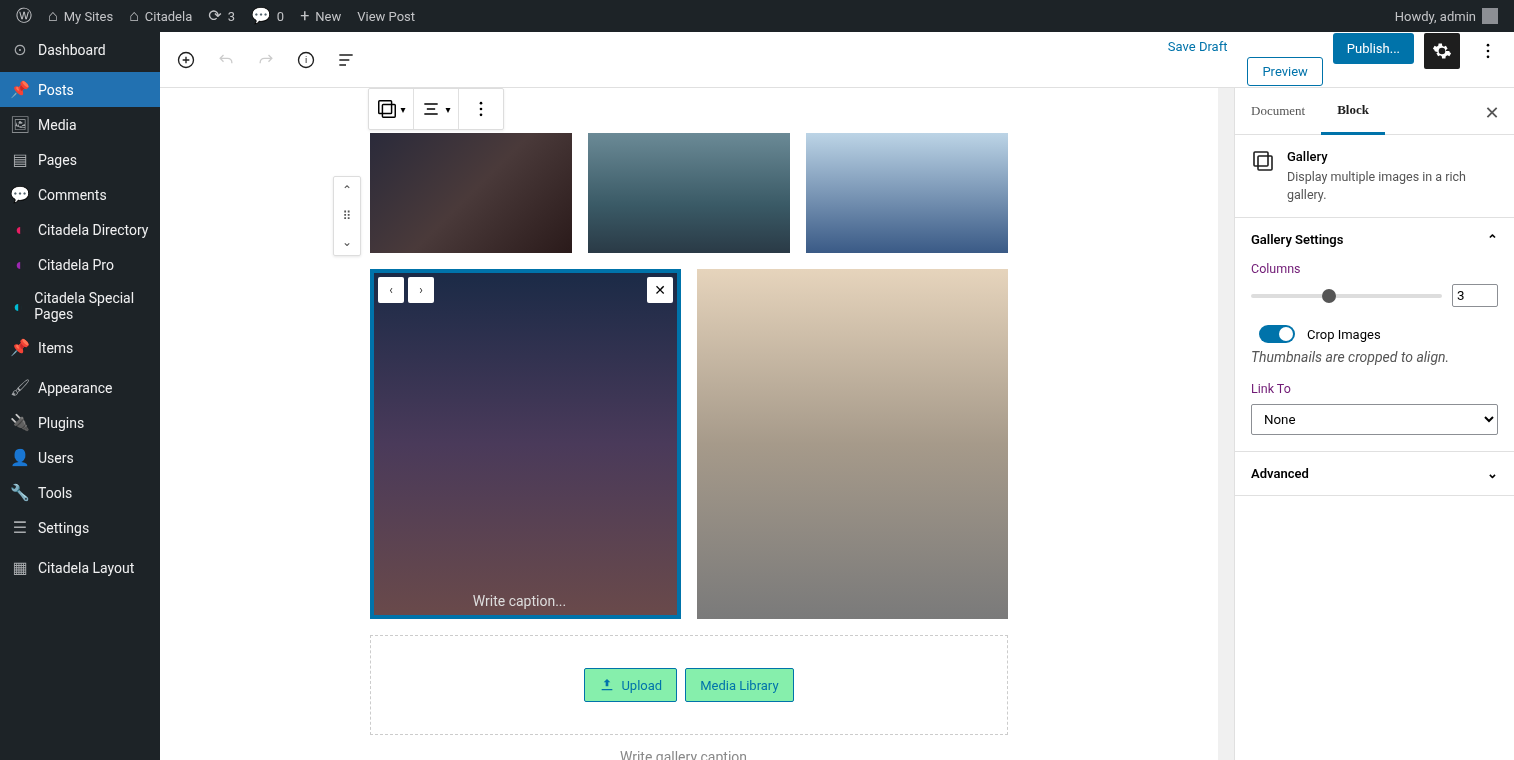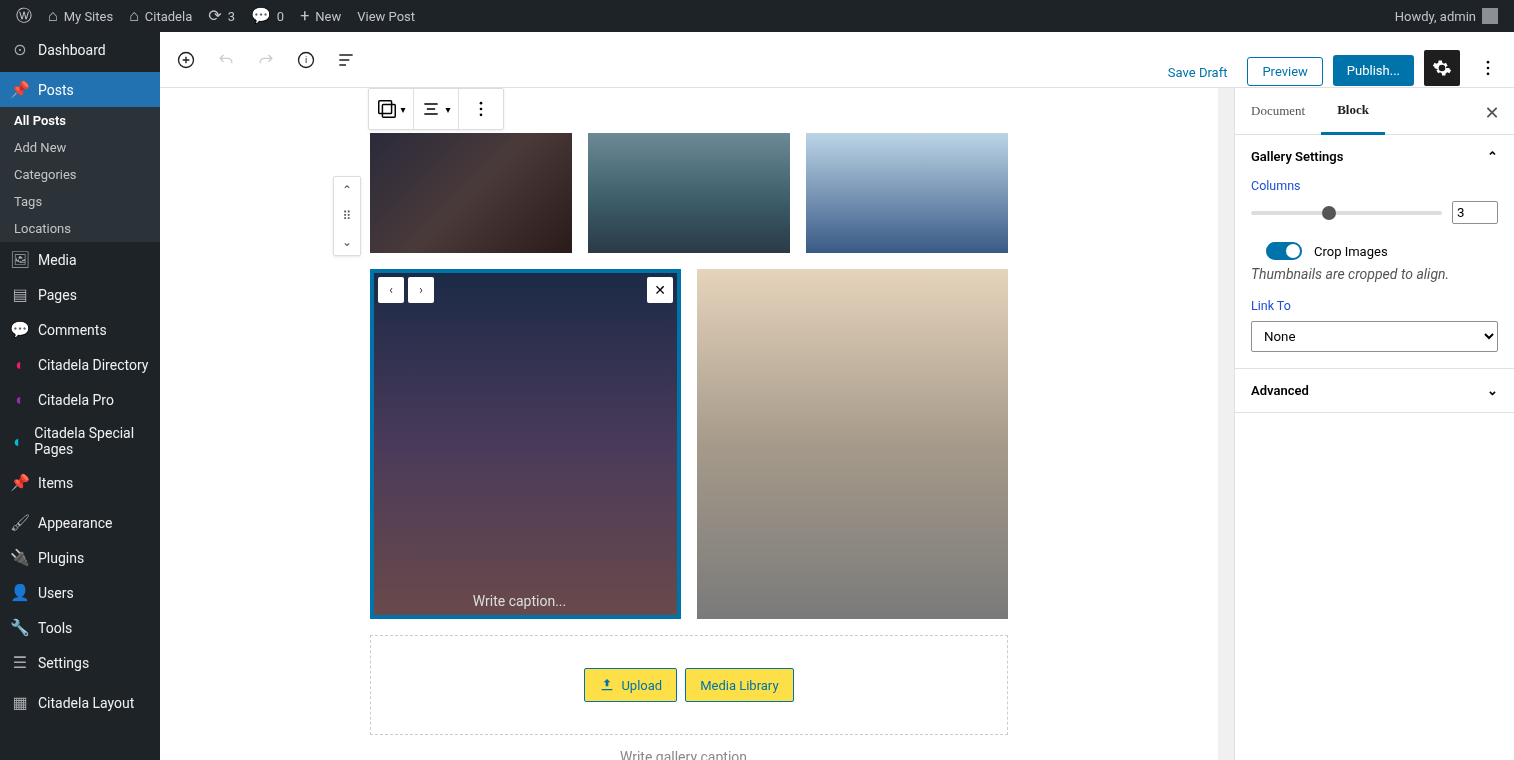--- a/index.html
+++ b/index.html
@@ -25,21 +25,21 @@
 .side-sep { height: 5px; }
 .side-arrow { position: relative; }
 .side-item.current::after { content:''; position:absolute; right:-8px; top:50%; transform:translateY(-50%); border:8px solid transparent; border-right-color:#fff; }
 
 
 .editor { flex: 1; background: #fff; display: flex; flex-direction: column; }
 .editor-header { height: 56px; border-bottom: 1px solid #e0e0e0; display: flex; align-items: center; justify-content: space-between; padding: 0 8px; }
 .eh-left { display: flex; align-items: center; gap: 4px; }
 .eh-btn { width: 36px; height: 36px; display:flex; align-items:center; justify-content:center; border-radius: 2px; cursor:pointer; color:#1e1e1e; }
 .eh-btn.disabled { color:#ccc; cursor:default; }
-.eh-right { display:flex; align-items:flex-end; gap:10px; }
+.eh-right { display:flex; align-items:flex-start; gap:10px; }
 .link-btn { color:#0073aa; cursor:pointer; font-size:13px; padding:6px 10px; }
 .btn-outline { border:1px solid #0073aa; color:#0073aa; background:#fff; padding:6px 14px; border-radius:3px; font-size:13px; cursor:pointer;margin-top:24px; }
 .btn-primary { background:#0073aa; color:#fff; padding:8px 14px; border:none; border-radius:3px; font-size:13px; cursor:pointer; }
 .gear-btn { width:36px; height:36px; background:#1e1e1e; color:#fff; display:flex; align-items:center; justify-content:center; border-radius:2px; cursor:pointer; }
 .menu-dots { width:36px; height:36px; display:flex; align-items:center; justify-content:center; cursor:pointer; }
 
 .editor-body { flex:1; display:flex; overflow:hidden; }
 .canvas { flex:1; overflow-y:auto; padding: 0 0 40px 0; position:relative; }
 .canvas-scroll { display:flex; justify-content:center; }
 .block-wrapper { width: 640px; margin-top: 0; position:relative; }
@@ -67,46 +67,46 @@
 .gimg-caption { position:absolute; bottom:10px; left:0; right:12px; text-align:center; color:#ddd; font-size:14px; }
 
 
 .ph1 { background: linear-gradient(135deg,#2a2a3a 0%, #4a3a3a 50%, #2a1a1a 100%); position:relative; }
 .ph2 { background: linear-gradient(180deg,#6b8a96 0%, #3a5a66 60%, #2a3a46 100%); }
 .ph3 { background: linear-gradient(180deg,#bcd4e6 0%, #3a5a86 100%); }
 .ph4 { background: linear-gradient(180deg,#1a2a46 0%, #4a3a5a 50%, #6a4a4a 100%); }
 .ph5 { background: linear-gradient(180deg,#e6d4bc 0%, #a69a8a 50%, #7a7a7a 100%); }
 
 .drop-area { border:1px dashed #ccc; padding:32px; display:flex; justify-content:center; gap:8px; margin-top:4px; }
-.drop-btn { border:1px solid #0073aa; color:#0073aa; background:#fde047; padding:8px 14px; border-radius:2px; font-size:13px; cursor:pointer; display:inline-flex; align-items:center; gap:6px; }
+.drop-btn { border:1px solid #0073aa; color:#0073aa; background:#86efac; padding:8px 14px; border-radius:2px; font-size:13px; cursor:pointer; display:inline-flex; align-items:center; gap:6px; }
 .gallery-caption { text-align:center; color:#888; font-size:14px; padding:14px 0; font-style: normal; }
 
 
 .scroll-track { width:16px; background:#f0f0f0; }
 
 
 .inspector { width:280px; border-left:1px solid #e0e0e0; background:#fff; display:flex; flex-direction:column; font-size:13px; }
 .insp-tabs { display:flex; align-items:center; border-bottom:1px solid #e0e0e0; position:relative; }
 .insp-tab { padding:14px 16px; cursor:pointer; color:#555;font-family:Liberation Serif, serif; }
 .insp-tab.active { font-weight:600; color:#1e1e1e; border-bottom:3px solid #0073aa; margin-bottom:-1px; }
 .insp-close { position:absolute; right:8px; top:10px; width:28px; height:28px; display:flex; align-items:center; justify-content:center; cursor:pointer; font-size:18px; color:#555; }
 .insp-body { flex:1; overflow-y:auto; }
 .block-card { padding:14px 16px; border-bottom:1px solid #e0e0e0; display:flex; gap:12px; }
 .block-card .bicon { width:24px; height:24px; color:#1e1e1e; }
 .block-card-title { font-weight:500; margin-bottom:4px; }
 .block-card-desc { color:#555; font-size:12.5px; line-height:1.4; }
 .panel { border-bottom:1px solid #e0e0e0; }
 .panel-head { padding:14px 16px; display:flex; justify-content:space-between; align-items:center; cursor:pointer; font-weight:600; }
 .panel-body { padding:0 16px 16px; }
-.field-label { font-size:12.5px; color:#1d4ed8; margin-bottom:8px; }
+.field-label { font-size:12.5px; color:#701a75; margin-bottom:8px; }
 .slider-row { display:flex; align-items:center; gap:10px; }
 .slider { flex:1; -webkit-appearance:none; height:4px; background:#ddd; border-radius:2px; outline:none; }
 .slider::-webkit-slider-thumb { -webkit-appearance:none; width:14px; height:14px; border-radius:50%; background:#555; cursor:pointer; }
 .num-input { width:46px; border:1px solid #8c8f94; padding:3px 4px; border-radius:2px; }
-.toggle-row { display:flex; align-items:center; gap:12px; margin:18px 15px 6px; }
+.toggle-row { display:flex; align-items:center; gap:12px; margin:18px 8px 6px; }
 .toggle { width:36px; height:18px; background:#0073aa; border-radius:9px; position:relative; cursor:pointer; }
 .toggle::after { content:''; position:absolute; right:2px; top:2px; width:14px; height:14px; background:#fff; border-radius:50%; }
 .help-text { color:#555; font-style:italic; font-size:14px; margin-bottom:16px; }
 .select { width:100%; border:1px solid #8c8f94; padding:6px 8px; border-radius:2px; background:#fff; }
 
 svg { display:block; }
 </style>
 </head>
 <body>
 
@@ -152,27 +152,20 @@
   <div class="sidebar">
     <div class="side-item">
         <span class="ic">⊙</span>
         <span>Dashboard</span>
       </div>
     <div class="side-sep"></div>
     <div class="side-item current side-arrow" style="position:relative">
         <span class="ic">📌</span>
         <span>Posts</span>
       </div>
-    <div class="submenu">
-      <div class="sub-item active">All Posts</div>
-      <div class="sub-item">Add New</div>
-      <div class="sub-item">Categories</div>
-      <div class="sub-item">Tags</div>
-      <div class="sub-item">Locations</div>
-    </div>
     <div class="side-item">
         <span class="ic">🖼</span>
         <span>Media</span>
       </div>
     <div class="side-item">
         <span class="ic">▤</span>
         <span>Pages</span>
       </div>
     <div class="side-item">
         <span class="ic">💬</span>
@@ -355,20 +348,32 @@
 
       <div class="scroll-track"></div>
 
       <div class="inspector">
         <div class="insp-tabs">
           <div class="insp-tab">Document</div>
           <div class="insp-tab active">Block</div>
           <div class="insp-close">✕</div>
         </div>
         <div class="insp-body">
+          <div class="block-card">
+            <div class="bicon">
+                <svg width="24" height="24" viewBox="0 0 24 24" fill="none" stroke="currentColor" stroke-width="1.6">
+                  <rect x="3" y="3" width="14" height="14" rx="1"></rect>
+                  <rect x="7" y="7" width="14" height="14" rx="1"></rect>
+                </svg>
+              </div>
+            <div>
+              <div class="block-card-title">Gallery</div>
+              <div class="block-card-desc">Display multiple images in a rich gallery.</div>
+            </div>
+          </div>
           <div class="panel">
             <div class="panel-head">
               <span>Gallery Settings</span>
               <span>⌃</span>
             </div>
             <div class="panel-body">
               <div class="field-label">Columns</div>
               <div class="slider-row">
                 <input type="range" min="1" max="6" value="3" class="slider" style="">
                 <input type="number" class="num-input" value="3" style="">

